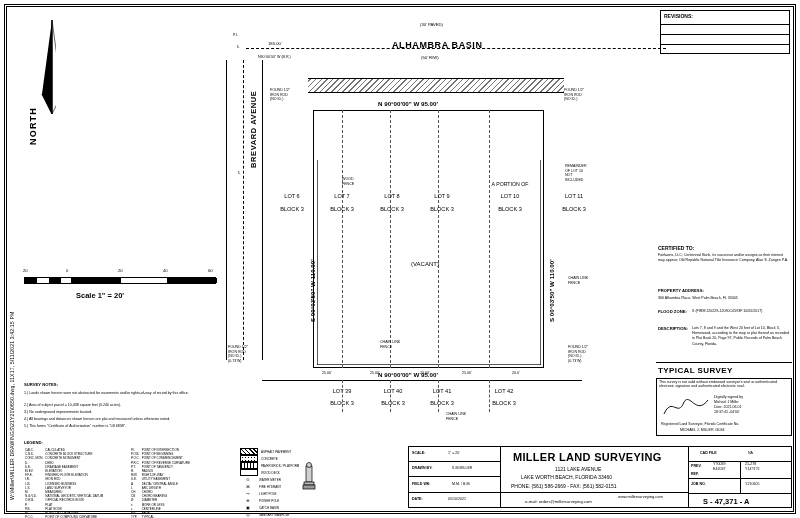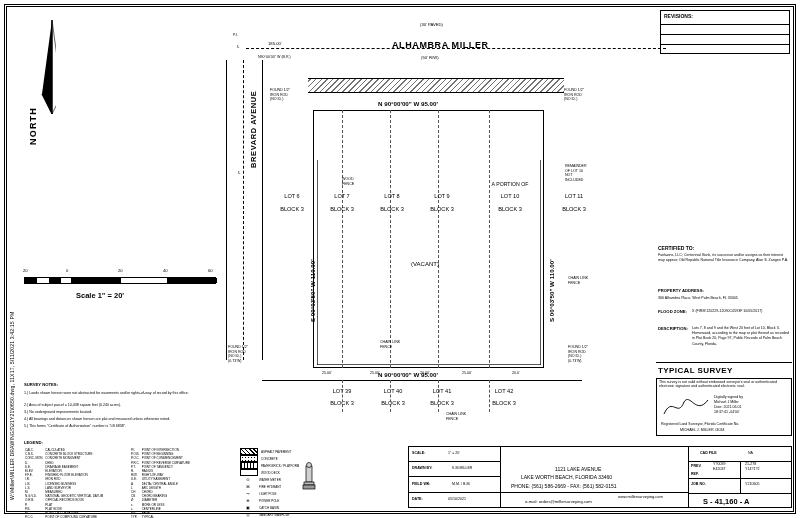--- a/index.html
+++ b/index.html
@@ -52,21 +52,21 @@
   <div class="line" style="left:660px;top:44px;width:130px;height:1px;"></div>
 
   <svg id="northArrow" viewBox="0 0 34 110">
     <polygon points="30,2 30,96 20,76 30,96" fill="none" stroke="#000" stroke-width="0.8"></polygon>
     <polygon points="30,2 20,76 30,96" fill="#000"></polygon>
     <polygon points="30,2 30,96 40,76" fill="none" stroke="#000" stroke-width="0.6"></polygon>
   </svg>
   <div class="vtxt b" style="left:28px;top:145px;font-size:9px;letter-spacing:1.2px;transform:rotate(-90deg);">NORTH</div>
 
   <div class="txt tiny" style="left:420px;top:22px;">(30' PAVED)</div>
-  <div class="txt b" style="left:392px;top:40px;font-size:9px;letter-spacing:0.6px;">ALHAMBRA MILLER</div>
+  <div class="txt b" style="left:392px;top:40px;font-size:9px;letter-spacing:0.6px;">ALHAMBRA BASIN</div>
   <div class="txt tiny" style="left:421px;top:55px;">(50' R/W)</div>
 
   <div class="dash" style="left:246px;top:48px;width:420px;"></div>
   <div class="txt tiny" style="left:237px;top:44px;">℄</div>
 
   <div class="txt tiny" style="left:268px;top:41px;">185.00'</div>
   <div class="txt xtiny" style="left:258px;top:55px;">N90°00'00" W  (B.R.)</div>
   <div class="txt xtiny" style="left:233px;top:33px;">P.I.</div>
 
   <div class="line" style="left:308px;top:78px;width:256px;height:1px;"></div>
@@ -422,20 +422,21 @@
   <div class="txt xtiny" style="left:448px;top:451px;">1" = 20'</div>
   <div class="txt xtiny b" style="left:412px;top:466px;">DRAWN BY:</div>
   <div class="txt xtiny" style="left:452px;top:466px;">K.M.MILLER</div>
   <div class="txt xtiny b" style="left:412px;top:482px;">FIELD WK:</div>
   <div class="txt xtiny" style="left:452px;top:482px;">M.M. / B.M.</div>
   <div class="txt xtiny b" style="left:412px;top:497px;">DATE:</div>
   <div class="txt xtiny" style="left:448px;top:497px;">05/10/2021</div>
 
   <div class="line" style="left:500px;top:492px;width:188px;height:1px;"></div>
   <div class="line" style="left:688px;top:446px;width:1px;height:62px;"></div>
+  <div class="txt b" style="left:513px;top:451px;font-size:11px;letter-spacing:0.3px;">MILLER LAND SURVEYING</div>
   <div class="txt" style="left:555px;top:466px;font-size:5px;">1121 LAKE AVENUE</div>
   <div class="txt" style="left:521px;top:474px;font-size:5px;">LAKE WORTH BEACH, FLORIDA 33460</div>
   <div class="txt" style="left:511px;top:483px;font-size:5px;">PHONE: (561) 586-2669 - FAX: (561) 582-0151</div>
   <div class="txt" style="left:618px;top:494px;font-size:4px;">www.millersurveying.com</div>
   <div class="txt" style="left:525px;top:499px;font-size:4.2px;">e-mail: orders@millersurveying.com</div>
 
   <div class="line" style="left:688px;top:461px;width:104px;height:1px;"></div>
   <div class="line" style="left:688px;top:478px;width:104px;height:1px;"></div>
   <div class="line" style="left:688px;top:493px;width:104px;height:1px;"></div>
   <div class="line" style="left:740px;top:461px;width:1px;height:32px;"></div>
@@ -443,15 +444,15 @@
   <div class="txt xtiny b" style="left:700px;top:451px;">CAD FILE</div>
   <div class="txt xtiny" style="left:748px;top:451px;">NA</div>
   <div class="txt xtiny b" style="left:691px;top:464px;">PREV.</div>
   <div class="txt xtiny" style="left:713px;top:462px;white-space:pre;line-height:5px;">Y?0039
 E42037</div>
   <div class="txt xtiny b" style="left:691px;top:472px;">REF.</div>
   <div class="txt xtiny" style="left:745px;top:462px;white-space:pre;line-height:5px;">21-278
 Y14?1?2</div>
   <div class="txt xtiny b" style="left:691px;top:482px;">JOB NO.</div>
   <div class="txt xtiny" style="left:745px;top:482px;">Y210605</div>
-  <div class="txt b" style="left:703px;top:497px;font-size:7.5px;">S - 41,160 - A</div>
+  <div class="txt b" style="left:703px;top:497px;font-size:7.5px;">S - 47,371 - A</div>
 
 </div>
 
 </body></html>

